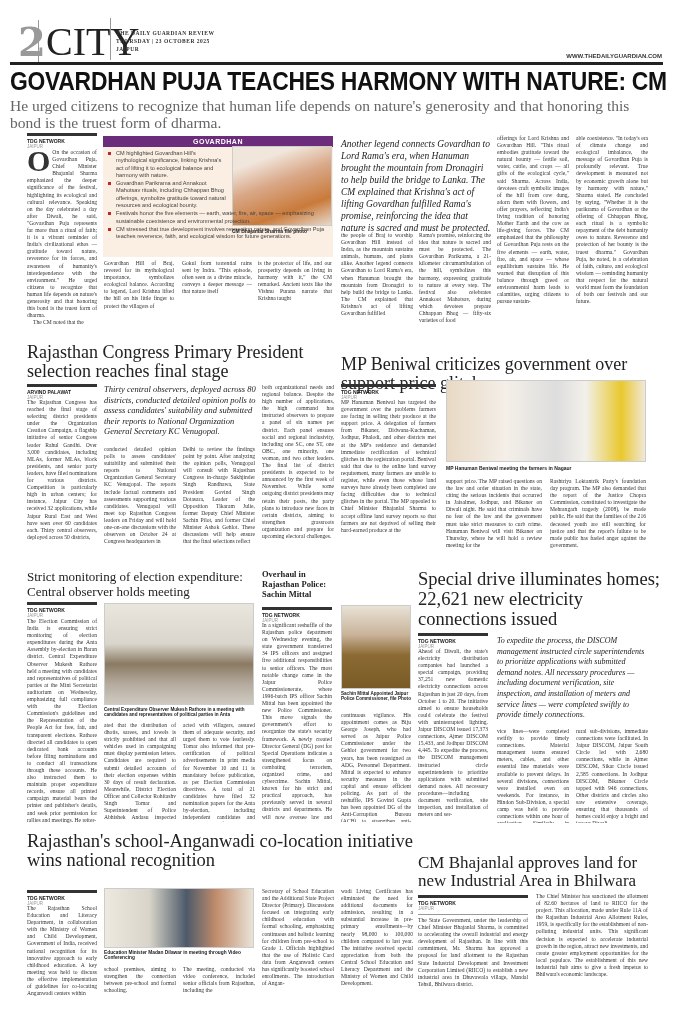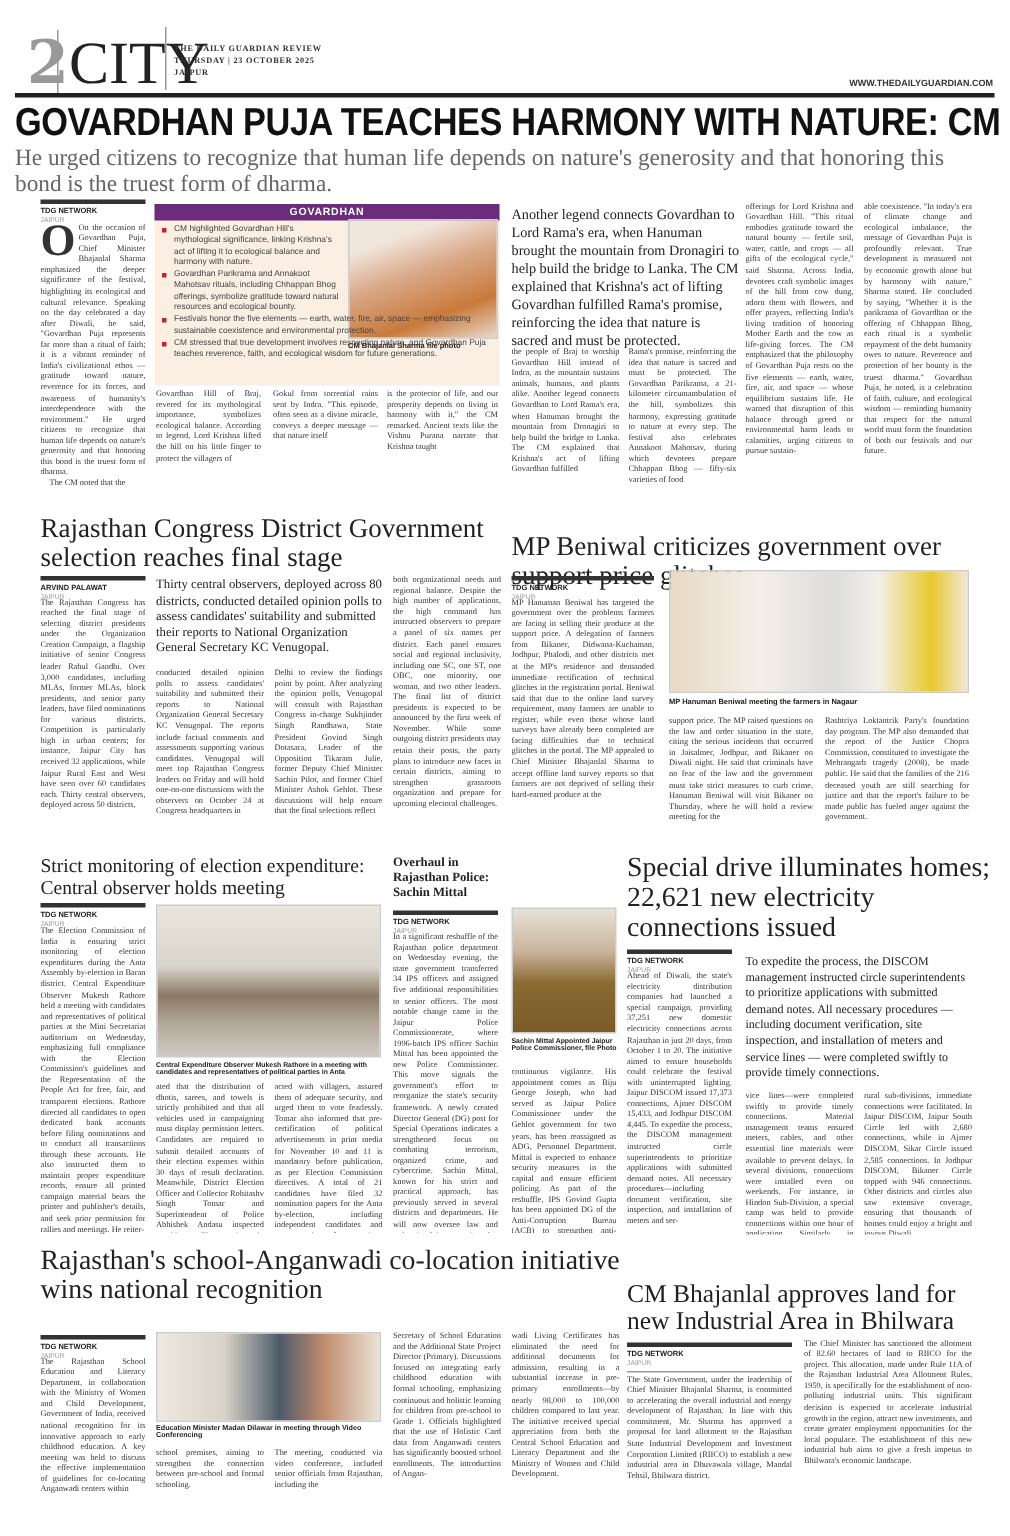--- a/index.html
+++ b/index.html
@@ -20,21 +20,21 @@
 .col p{text-indent:6px}
 .col p.noind{text-indent:0}
 .dropcap{float:left;font-size:30px;line-height:24px;margin-right:2px;font-weight:bold}
 .factbox{left:103px;top:136px;width:230px;height:121px;background:#fbeee2}
 .factbox-head{left:103px;top:136px;width:230px;height:11px;background:#6b2d7b;color:#fff;font-family:"Liberation Sans",sans-serif;font-weight:bold;font-size:7px;text-align:center;line-height:11px;letter-spacing:.5px}
 .bullets{left:108px;top:150px;width:222px;font-family:"Liberation Sans",sans-serif;font-size:5.6px;line-height:7.3px;color:#444}
 .bullets li{list-style:none;padding-left:8px;position:relative;margin-bottom:1px}
 .bullets li::before{content:"";position:absolute;left:0;top:2px;width:3px;height:3px;background:#c0272d}
 .photo{background:linear-gradient(135deg,#d7c4b2,#b89a84);border:1px solid #ccc}
 .caption{font-family:"Liberation Sans",sans-serif;font-weight:bold;font-size:5px;line-height:6px;color:#222}
-.pull{color:#333}
+.pull{font-style:italic;color:#333}
 .hl{font-family:"Liberation Serif",serif;color:#222;line-height:1.0}
 </style>
 </head>
 <body>
 
 <div class="abs masthead-num">2</div>
 <div class="abs mast-div1"></div>
 <div class="abs masthead-city">CITY</div>
 <div class="abs mast-div2"></div>
 <div class="abs mast-info">
@@ -70,21 +70,21 @@
 <div class="abs col" style="left:104px;top:260px;width:70px;height:56px">Govardhan Hill of Braj, revered for its mythological importance, symbolizes ecological balance. According to legend, Lord Krishna lifted the hill on his little finger to protect the villagers of</div>
 <div class="abs col" style="left:182px;top:260px;width:70px;height:56px">Gokul from torrential rains sent by Indra. "This episode, often seen as a divine miracle, conveys a deeper message — that nature itself</div>
 <div class="abs col" style="left:258px;top:260px;width:74px;height:56px">is the protector of life, and our prosperity depends on living in harmony with it," the CM remarked. Ancient texts like the Vishnu Purana narrate that Krishna taught</div>
 
 <div class="abs pull hl" style="left:341px;top:138px;width:152px;font-size:9.5px;line-height:12px">Another legend connects Govardhan to Lord Rama's era, when Hanuman brought the mountain from Dronagiri to help build the bridge to Lanka. The CM explained that Krishna's act of lifting Govardhan fulfilled Rama's promise, reinforcing the idea that nature is sacred and must be protected.</div>
 <div class="abs col" style="left:341px;top:232px;width:72px;height:90px">the people of Braj to worship Govardhan Hill instead of Indra, as the mountain sustains animals, humans, and plants alike. Another legend connects Govardhan to Lord Rama's era, when Hanuman brought the mountain from Dronagiri to help build the bridge to Lanka. The CM explained that Krishna's act of lifting Govardhan fulfilled</div>
 <div class="abs col" style="left:419px;top:232px;width:72px;height:90px">Rama's promise, reinforcing the idea that nature is sacred and must be protected. The Govardhan Parikrama, a 21-kilometer circumambulation of the hill, symbolizes this harmony, expressing gratitude to nature at every step. The festival also celebrates Annakoot Mahotsav, during which devotees prepare Chhappan Bhog — fifty-six varieties of food</div>
 <div class="abs col" style="left:497px;top:135px;width:72px;height:190px">offerings for Lord Krishna and Govardhan Hill. "This ritual embodies gratitude toward the natural bounty — fertile soil, water, cattle, and crops — all gifts of the ecological cycle," said Sharma. Across India, devotees craft symbolic images of the hill from cow dung, adorn them with flowers, and offer prayers, reflecting India's living tradition of honoring Mother Earth and the cow as life-giving forces. The CM emphasized that the philosophy of Govardhan Puja rests on the five elements — earth, water, fire, air, and space — whose equilibrium sustains life. He warned that disruption of this balance through greed or environmental harm leads to calamities, urging citizens to pursue sustain-</div>
 <div class="abs col" style="left:576px;top:135px;width:72px;height:190px">able coexistence. "In today's era of climate change and ecological imbalance, the message of Govardhan Puja is profoundly relevant. True development is measured not by economic growth alone but by harmony with nature," Sharma stated. He concluded by saying, "Whether it is the parikrama of Govardhan or the offering of Chhappan Bhog, each ritual is a symbolic repayment of the debt humanity owes to nature. Reverence and protection of her bounty is the truest dharma." Govardhan Puja, he noted, is a celebration of faith, culture, and ecological wisdom — reminding humanity that respect for the natural world must form the foundation of both our festivals and our future.</div>
 
-<div class="abs hl" style="left:27px;top:343px;width:305px;font-size:18px;line-height:19px">Rajasthan Congress District Government selection reaches final stage</div>
+<div class="abs hl" style="left:27px;top:343px;width:305px;font-size:18px;line-height:19px">Rajasthan Congress Primary President selection reaches final stage</div>
 <div class="abs byline" style="left:27px;top:384px;width:70px">
   <span>ARVIND PALAWAT</span><small>JAIPUR</small>
 </div>
 <div class="abs col" style="left:27px;top:399px;width:70px;height:160px">The Rajasthan Congress has reached the final stage of selecting district presidents under the Organization Creation Campaign, a flagship initiative of senior Congress leader Rahul Gandhi. Over 3,000 candidates, including MLAs, former MLAs, block presidents, and senior party leaders, have filed nominations for various districts. Competition is particularly high in urban centers; for instance, Jaipur City has received 32 applications, while Jaipur Rural East and West have seen over 60 candidates each. Thirty central observers, deployed across 50 districts,</div>
 <div class="abs pull hl" style="left:104px;top:384px;width:155px;font-size:8.5px;line-height:10.5px">Thirty central observers, deployed across 80 districts, conducted detailed opinion polls to assess candidates' suitability and submitted their reports to National Organization General Secretary KC Venugopal.</div>
 <div class="abs col" style="left:104px;top:446px;width:72px;height:112px">conducted detailed opinion polls to assess candidates' suitability and submitted their reports to National Organization General Secretary KC Venugopal. The reports include factual comments and assessments supporting various candidates. Venugopal will meet top Rajasthan Congress leaders on Friday and will hold one-on-one discussions with the observers on October 24 at Congress headquarters in</div>
 <div class="abs col" style="left:183px;top:446px;width:72px;height:112px">Delhi to review the findings point by point. After analyzing the opinion polls, Venugopal will consult with Rajasthan Congress in-charge Sukhjinder Singh Randhawa, State President Govind Singh Dotasara, Leader of the Opposition Tikaram Julie, former Deputy Chief Minister Sachin Pilot, and former Chief Minister Ashok Gehlot. These discussions will help ensure that the final selections reflect</div>
 <div class="abs col" style="left:262px;top:384px;width:72px;height:175px">both organizational needs and regional balance. Despite the high number of applications, the high command has instructed observers to prepare a panel of six names per district. Each panel ensures social and regional inclusivity, including one SC, one ST, one OBC, one minority, one woman, and two other leaders. The final list of district presidents is expected to be announced by the first week of November. While some outgoing district presidents may retain their posts, the party plans to introduce new faces in certain districts, aiming to strengthen grassroots organization and prepare for upcoming electoral challenges.</div>
 
 <div class="abs hl" style="left:341px;top:355px;width:320px;font-size:18px;line-height:19px">MP Beniwal criticizes government over support price glitches</div>

